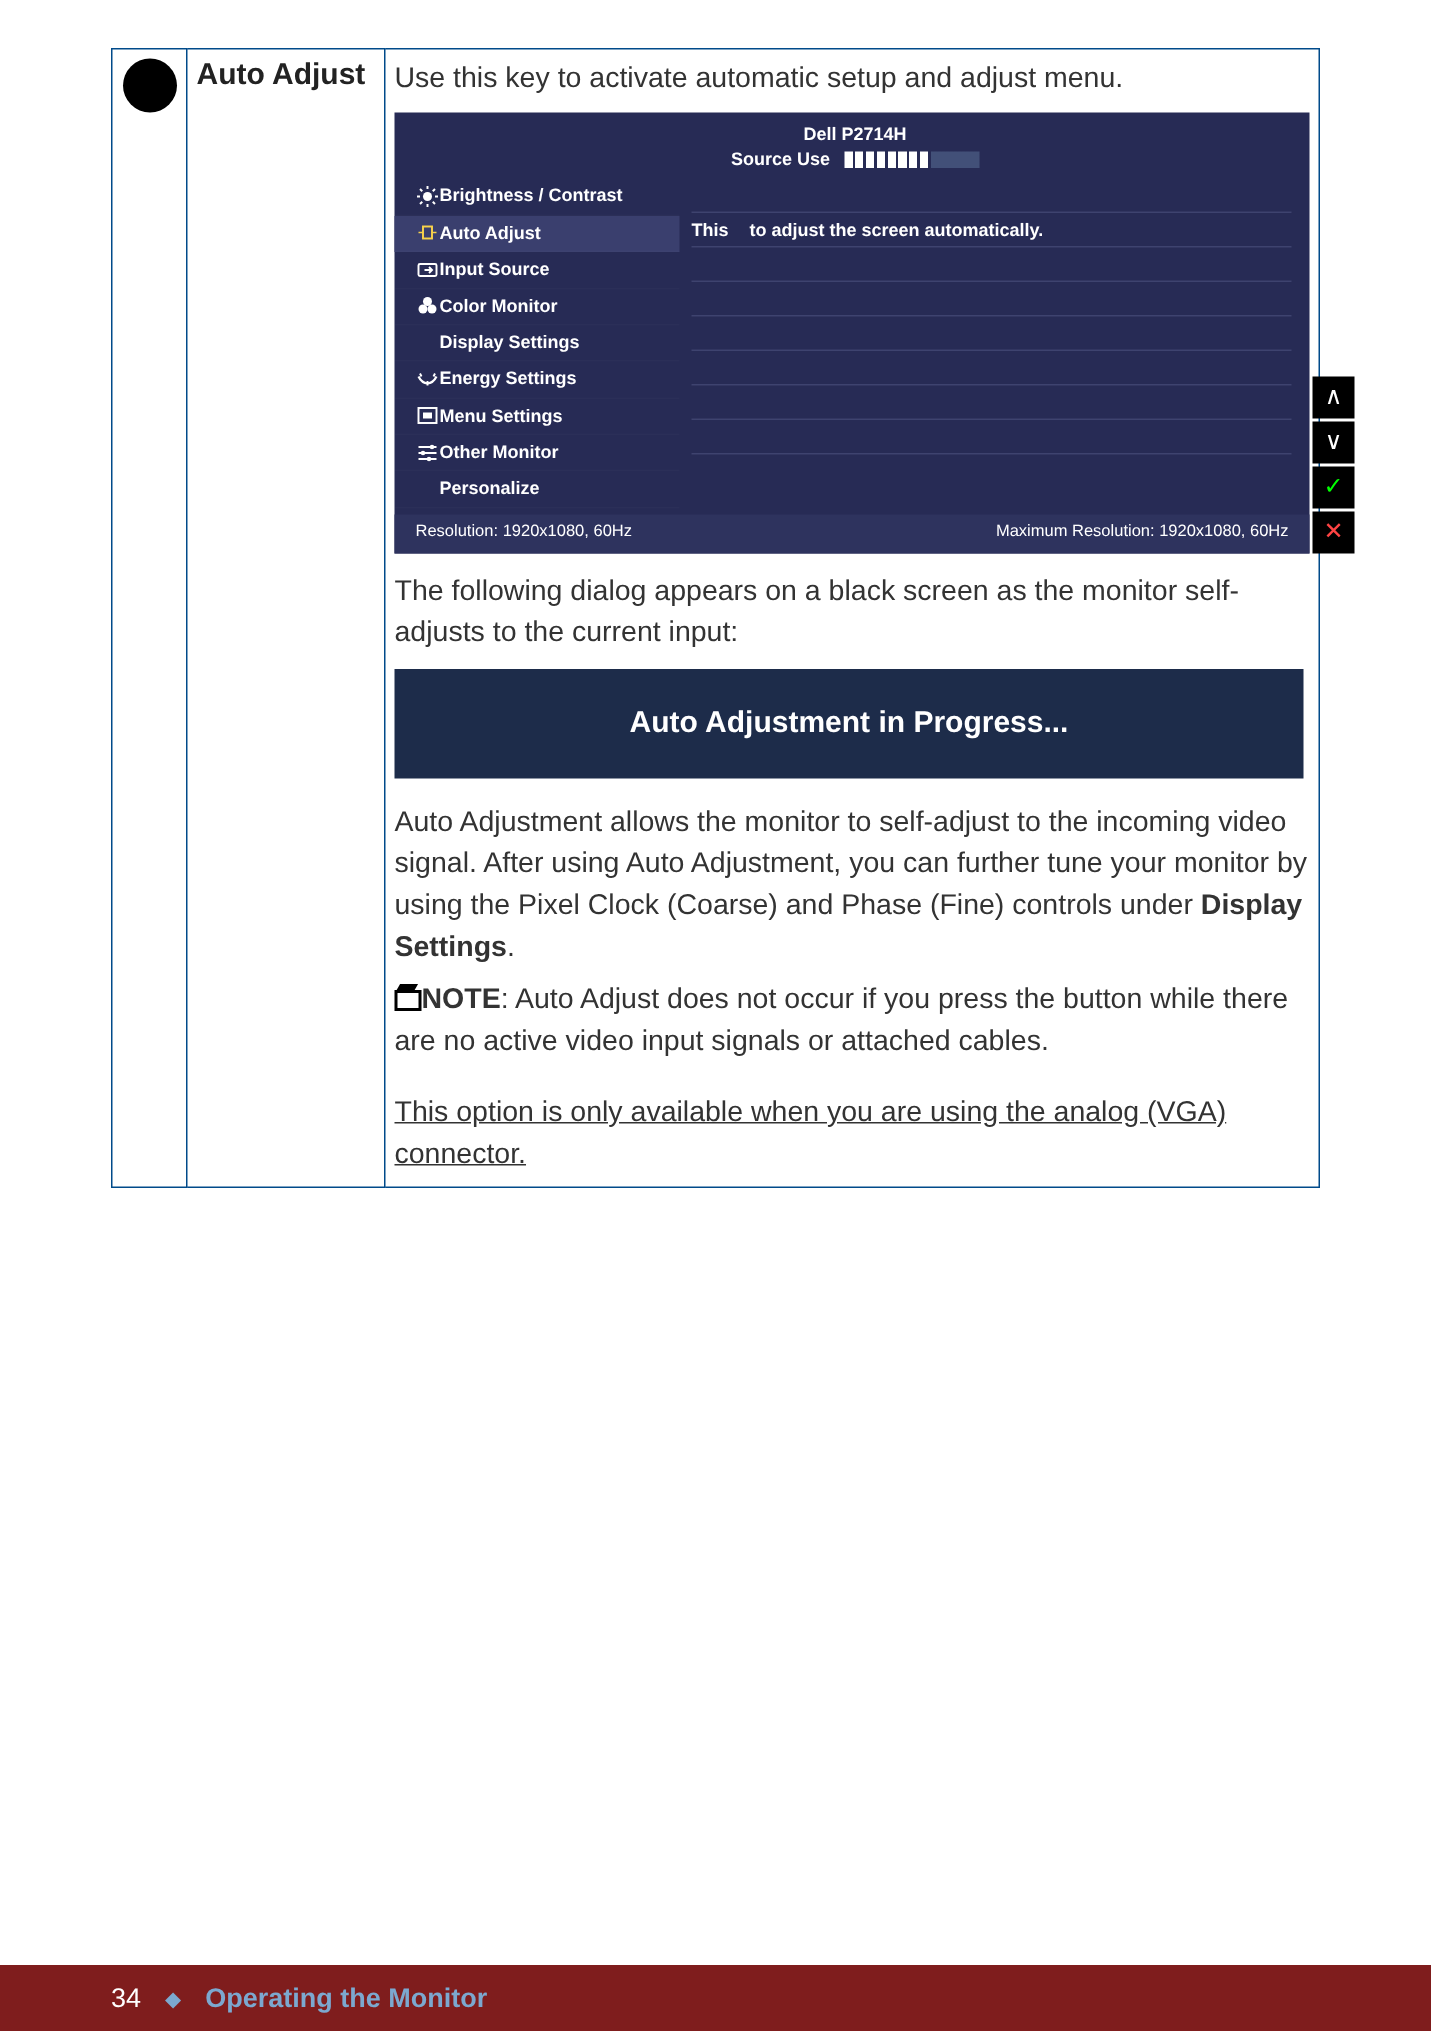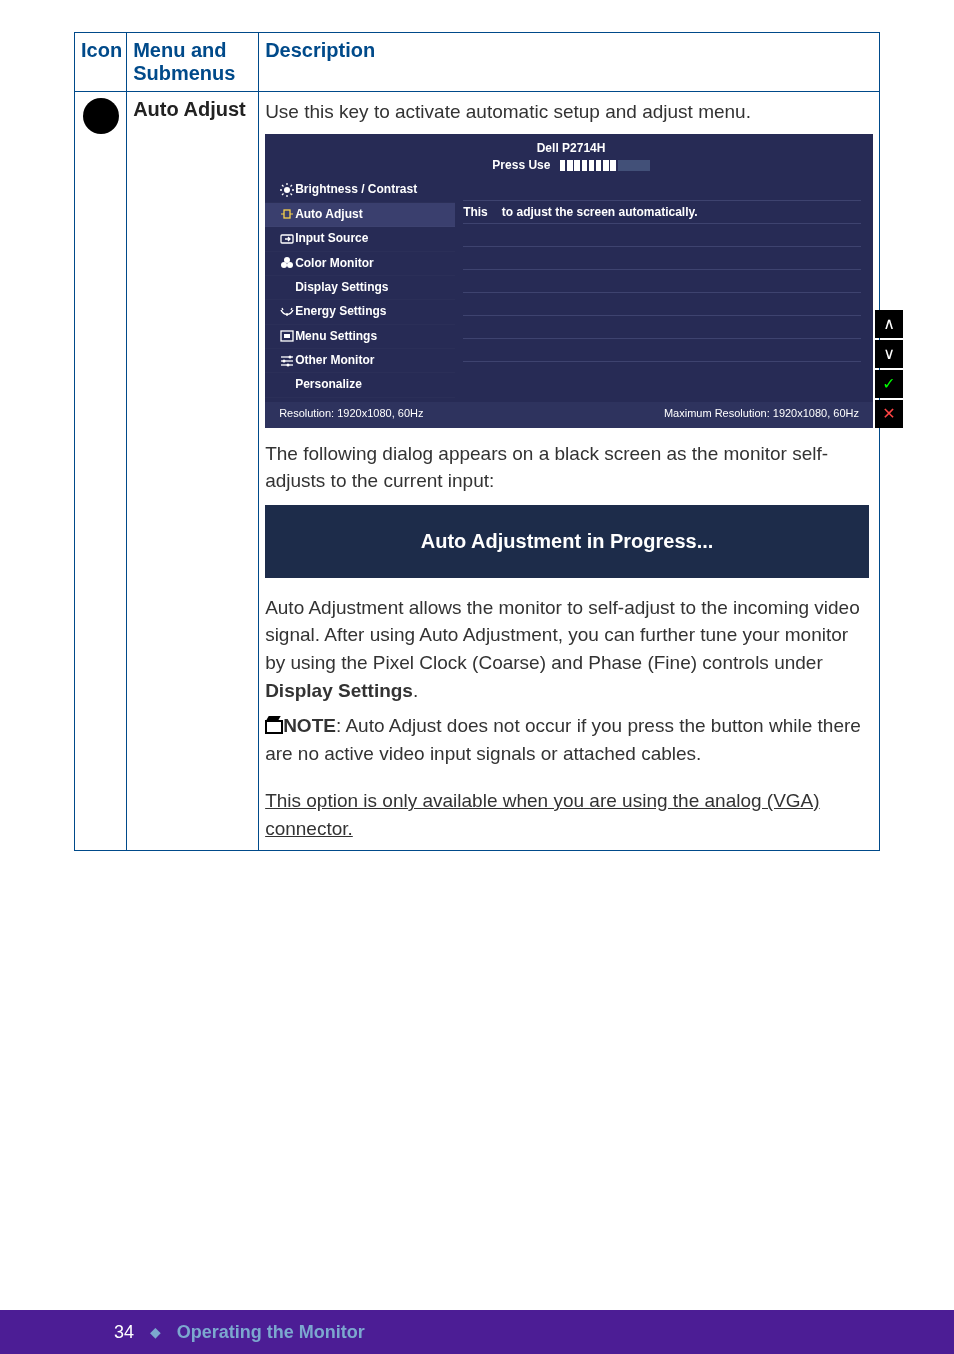--- a/index.html
+++ b/index.html
@@ -142,56 +142,51 @@
     right: 2px; top: -6px;
     width: 12px; height: 6px;
     background: #000;
     transform: skew(-30deg);
   }
 
   footer.page-footer {
     position: absolute;
     bottom: 0; left: 0; right: 0;
     height: 44px;
-    background: #4c1d95;
+    background: #7f1d1d;
     color: #fff;
     display: flex;
     align-items: center;
-    padding-left: 114px;
+    padding-left: 74px;
     font-size: 18px;
     gap: 16px;
   }
   footer .pg { color: #fff; font-weight: normal; }
   footer .diamond { color: #7ca8cf; font-size: 14px; }
   footer .title { color: #7ca8cf; font-weight: bold; }
 </style>
 </head>
 <body>
 
 <div class="page-content">
 <table class="outer">
   <tbody>
-        <tr>
-    <th>Icon</th>
-    <th>Menu and Submenus</th>
-    <th>Description</th>
-  </tr>
   <tr>
     <td class="icon-cell">
       <div class="icon-circle"></div>
     </td>
     <td class="menu-cell">Auto Adjust</td>
     <td class="desc-cell">
       <div>Use this key to activate automatic setup and adjust menu.</div>
 
       <div class="osd">
         <div class="osd-header">
           <span>Dell P2714H</span>
           <span>
-            <span>Press Use</span>
+            <span>Source Use</span>
             <span class="energy-bar"></span>
           </span>
         </div>
         <div class="osd-body">
           <div class="osd-menu">
             <div class="osd-menu-item">
               <span class="mi-icon">
                 <svg width="16" height="16" viewBox="0 0 16 16">
                         <circle cx="8" cy="8" r="3" fill="#fff"></circle>
                         <g stroke="#fff" stroke-width="1.3">

